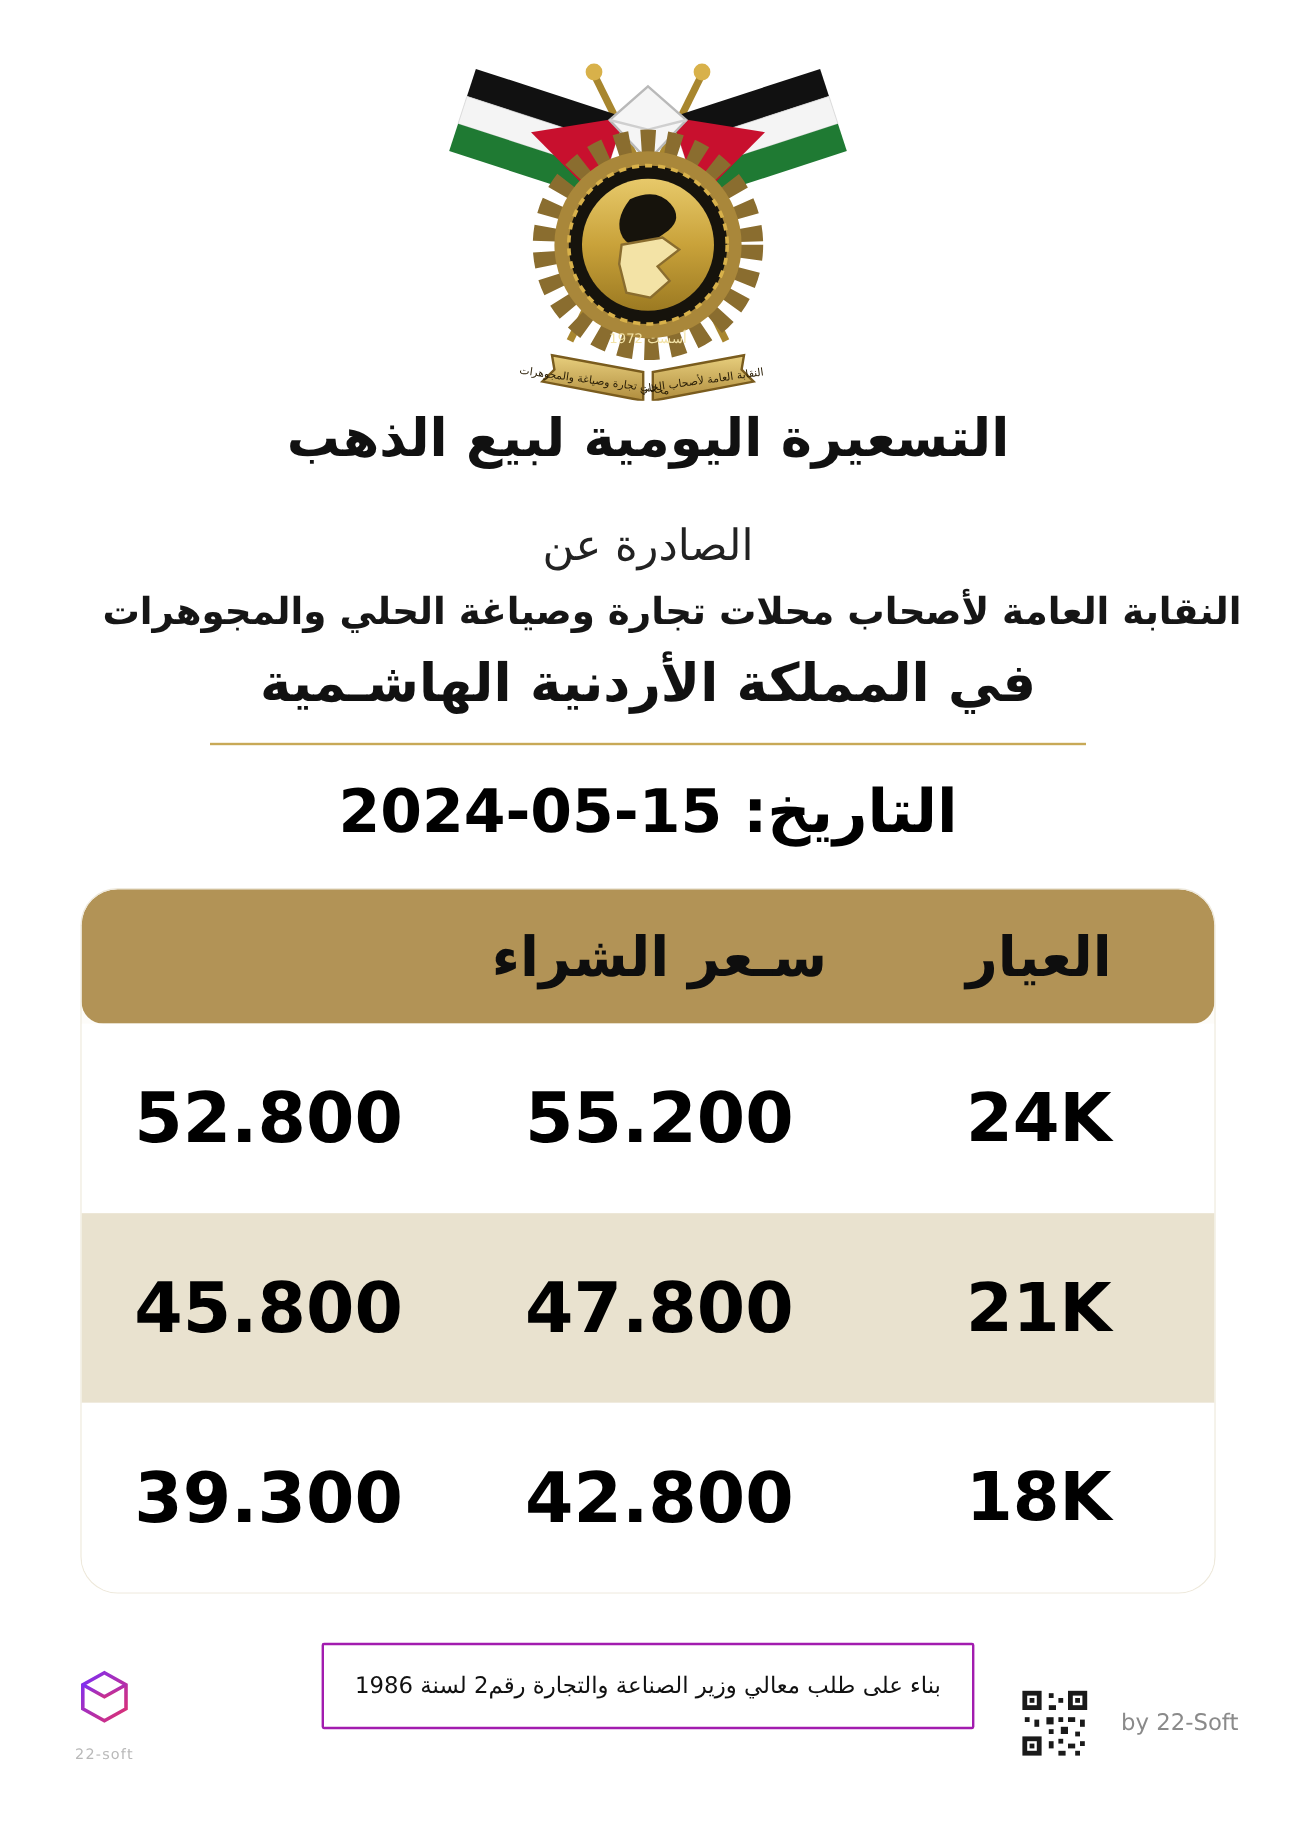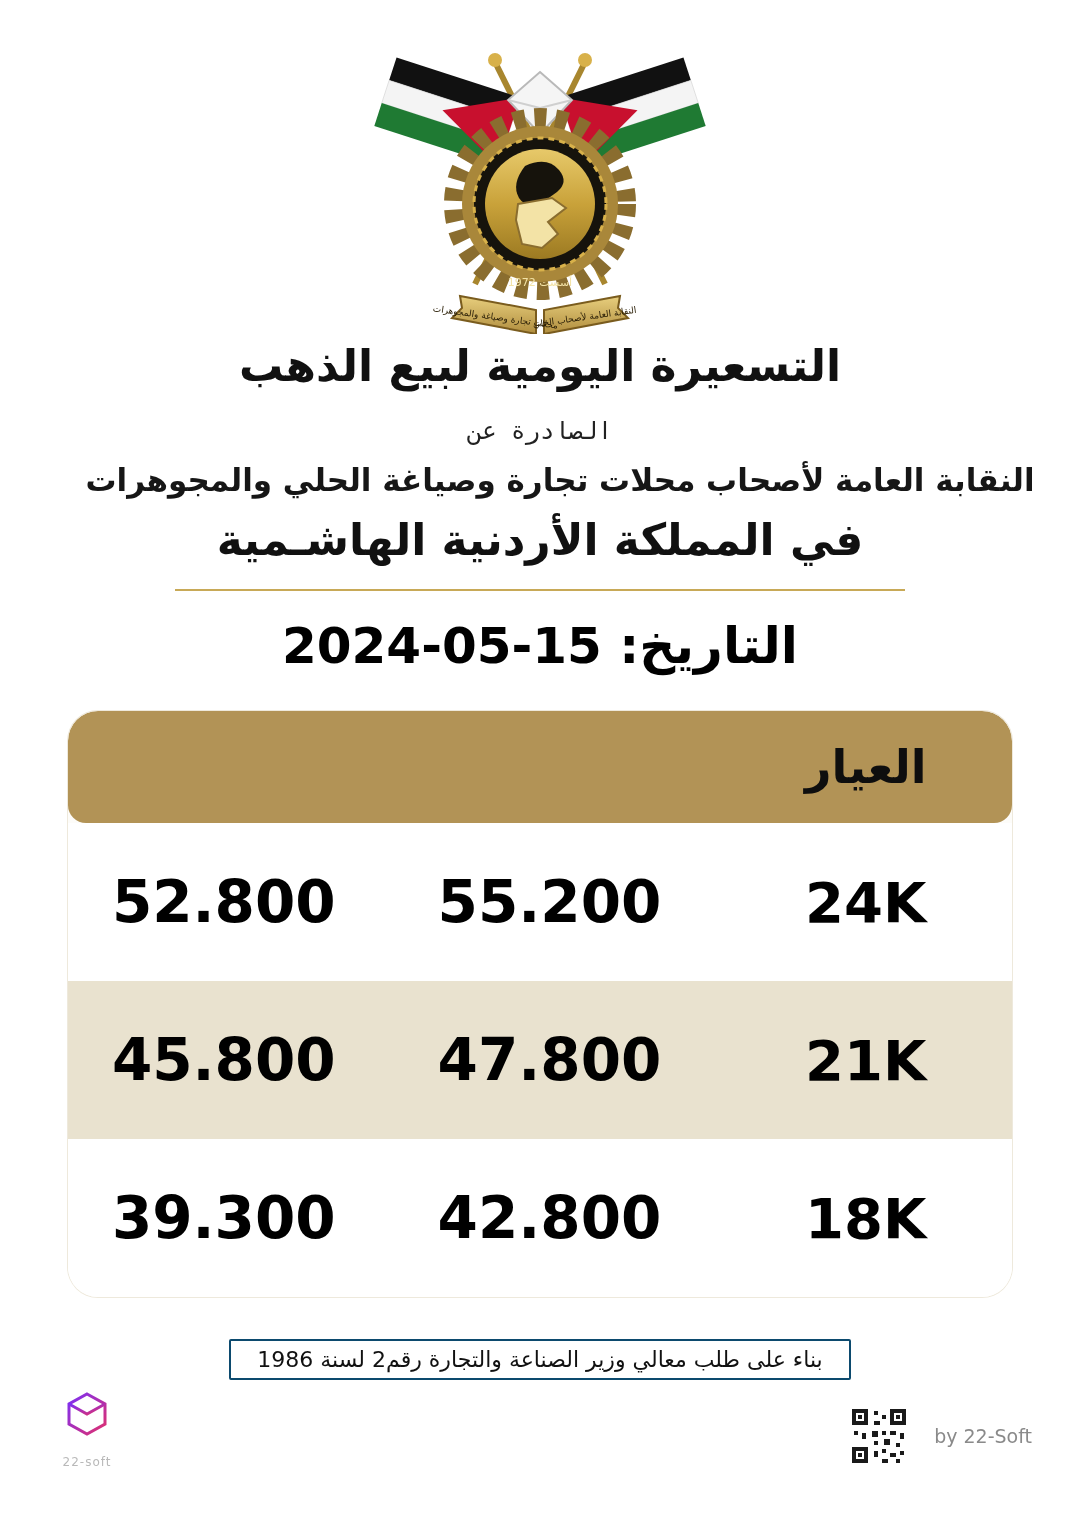--- a/index.html
+++ b/index.html
@@ -15,21 +15,21 @@
 
   
   .logo-wrap{margin:34px auto 0 auto;width:400px;height:300px;}
 
   
   .title{
     margin-top:6px;
     font-size:44px;font-weight:bold;color:#111;
     direction:rtl;
   }
-  .issued-by{margin-top:26px;font-size:24px;color:#222;direction:rtl;font-family:Liberation Mono, monospace;}
+  .issued-by{margin-top:44px;font-size:36px;color:#222;direction:rtl;}
   .organization{margin-top:16px;font-size:31px;font-weight:bold;color:#161616;direction:rtl;padding-left:40px;}
   .region{margin-top:16px;font-size:44px;font-weight:bold;color:#111;direction:rtl;}
   .divider{
     margin:24px auto 0 auto;width:730px;height:0;
     border-bottom:2px solid #c8a957;
   }
   .date-line{
     margin-top:26px;font-size:50px;font-weight:bold;color:#000;direction:rtl;
   }
 
@@ -58,24 +58,24 @@
   .t-data{height:158px;background:#ffffff;}
   .t-data.alt{background:#e9e2cf;}
   .cell{text-align:center;}
   .karat-cell{font-size:56px;font-weight:bold;color:#000;direction:ltr;}
   .num-cell{font-size:58px;font-weight:bold;color:#000;direction:ltr;}
 
   
   .note-box{
     display:inline-block;
     margin-top:42px;
-    border:2px solid #0c4a6e;
+    border:2px solid #a21caf;
     border-radius:2px;
-    padding:6px 26px;
-    font-size:22px;color:#111;
+    padding:23px 26px;
+    font-size:19px;color:#111;
     direction:rtl;
     background:#fff;
   }
 
   
   .brand-left{
     position:absolute;left:52px;bottom:58px;
     width:70px;text-align:center;
   }
   .brand-left .brand-label{
@@ -163,20 +163,21 @@
     <div class="issued-by">الصادرة عن</div>
     <div class="organization">النقابة العامة لأصحاب محلات تجارة وصياغة الحلي  والمجوهرات</div>
     <div class="region">في المملكة الأردنية الهاشـمية</div>
     <div class="divider"></div>
     <div class="date-line">التاريخ: 15-05-2024</div>
   </div>
 
   <div class="price-table">
     <div class="t-row t-head">
       <div class="cell">العيار</div>
+      <div class="cell">سـعر الشراء</div>
     </div>
 
     <div class="t-row t-data">
       <div class="cell karat-cell">24K</div>
       <div class="cell num-cell">55.200</div>
       <div class="cell num-cell">52.800</div>
     </div>
 
     <div class="t-row t-data alt">
       <div class="cell karat-cell">21K</div>

